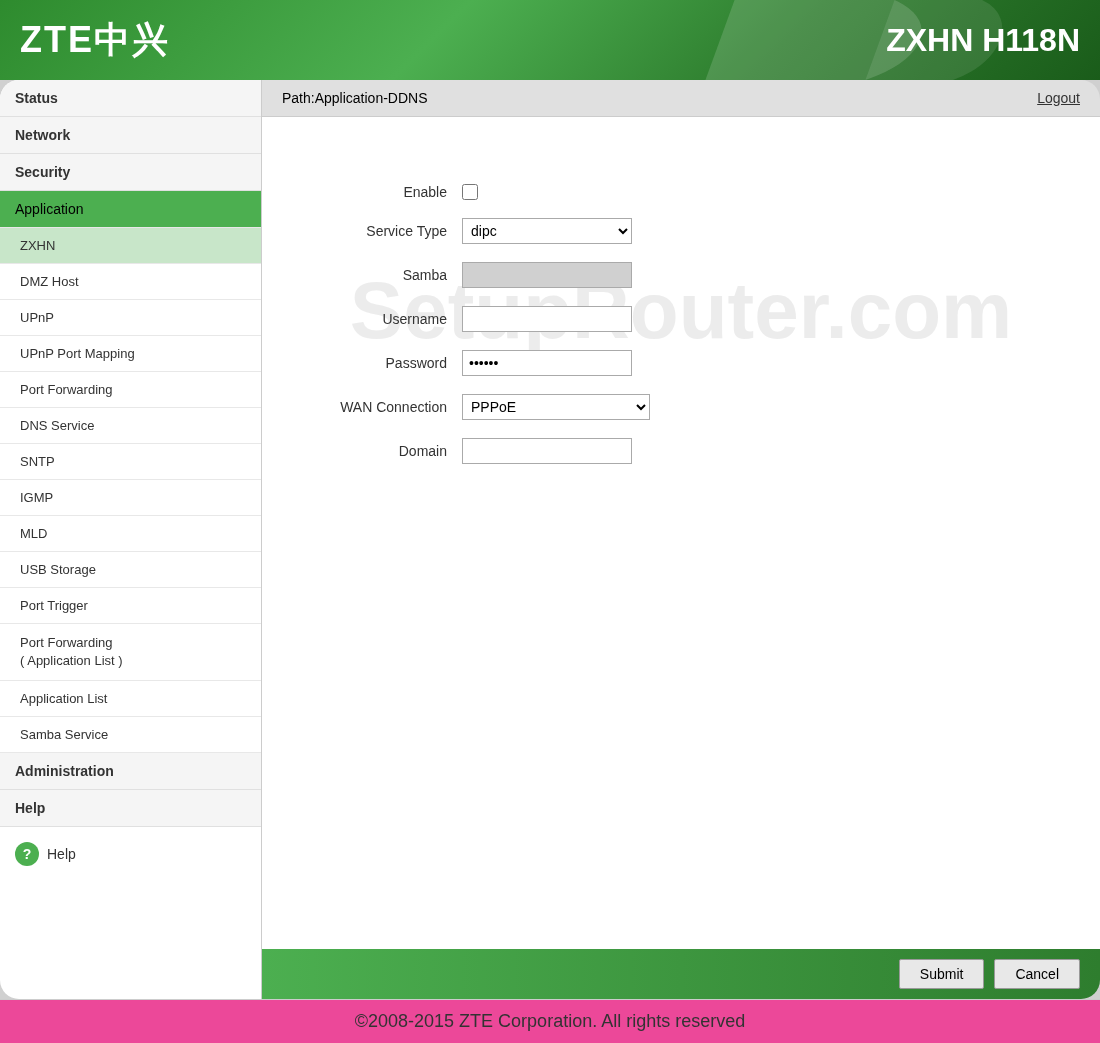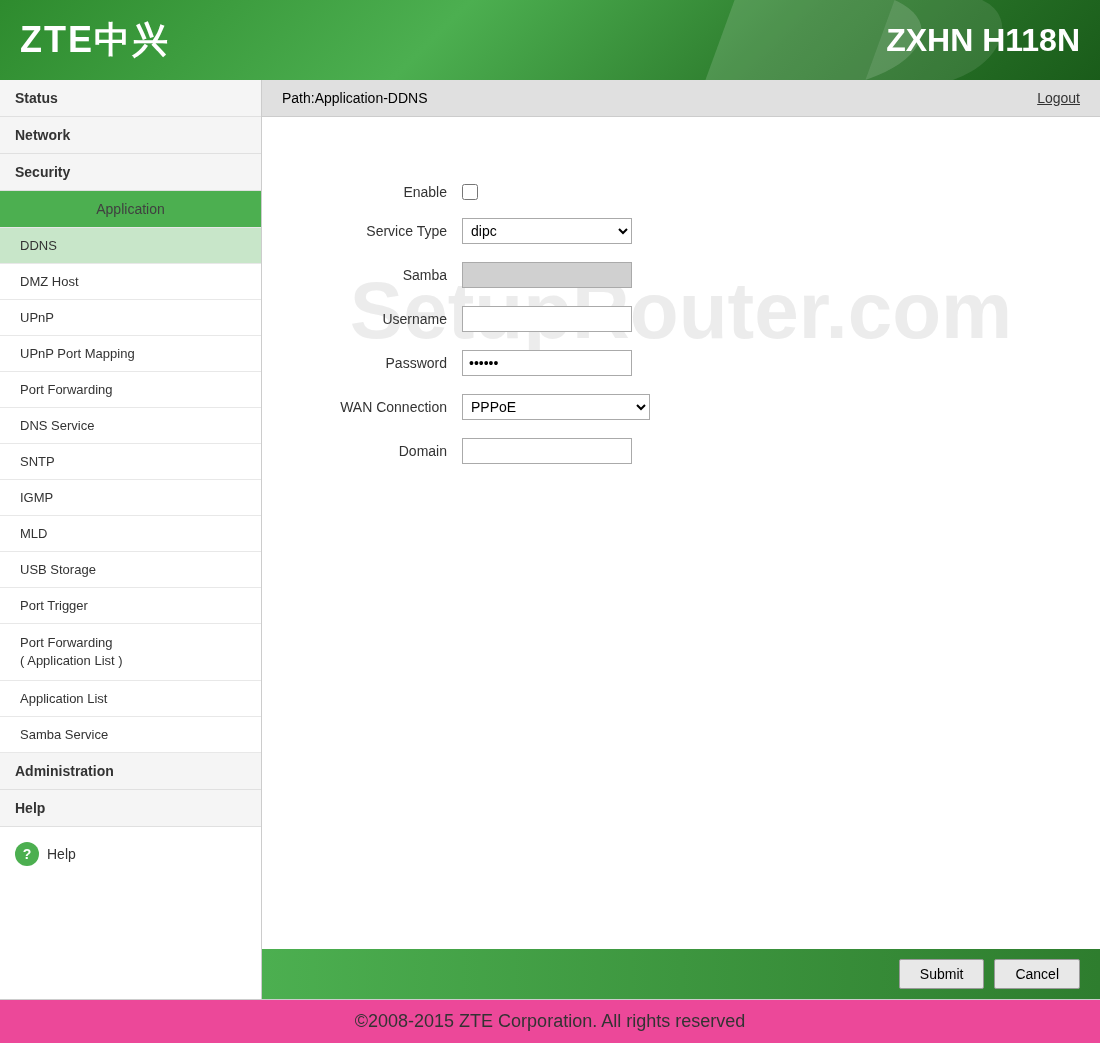--- a/index.html
+++ b/index.html
@@ -72,22 +72,21 @@
     }
     .sidebar-category {
       padding: 10px 15px;
       font-weight: bold;
       color: #333;
       border-bottom: 1px solid #e0e0e0;
       background: #f5f5f5;
     }
     .sidebar-item.active {
       background: #4caf50;
-      color: #404040;
-      text-align: center;
+      color: #000000;
     }
     .sidebar-item.sub {
       padding-left: 20px;
       font-size: 13px;
     }
     .sidebar-item.sub.selected {
       background: #c8e6c9;
       color: #333;
       font-weight: normal;
     }
@@ -227,20 +226,21 @@
     
     .page-wrapper {
       display: flex;
       flex-direction: column;
       height: 1043px;
     }
     .middle {
       display: flex;
       flex: 1;
       overflow: hidden;
+      border-radius: 19px;
     }
     .right-column {
       flex: 1;
       display: flex;
       flex-direction: column;
     }
     .content-scroll {
       flex: 1;
       overflow-y: auto;
       background: white;
@@ -272,21 +272,21 @@
 
       <div class="sidebar-category">
         <span>Security</span>
       </div>
 
       <div class="sidebar-item active">
         <span>Application</span>
       </div>
 
       <div class="sidebar-item sub selected">
-        <span>DDNS</span>
+        <span>ZXHN</span>
       </div>
 
       <div class="sidebar-item sub">
         <span>DMZ Host</span>
       </div>
 
       <div class="sidebar-item sub">
         <span>UPnP</span>
       </div>
 

